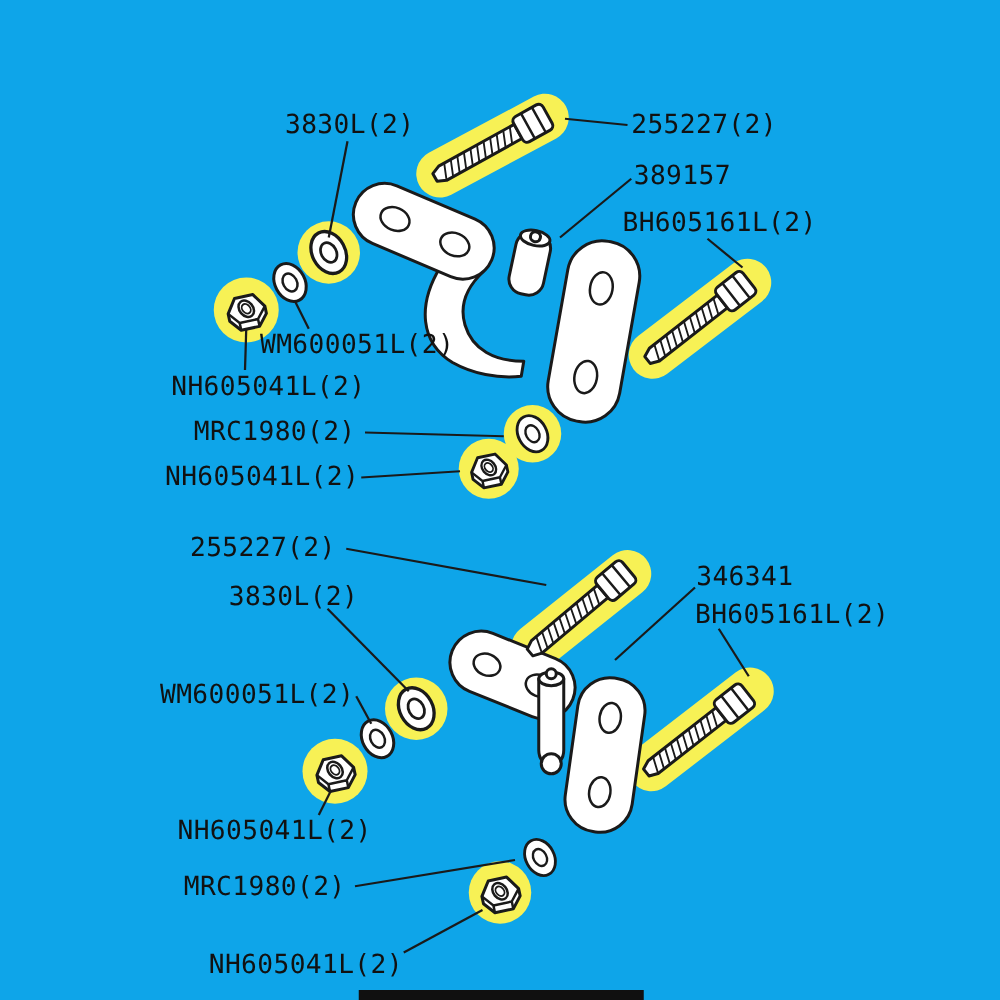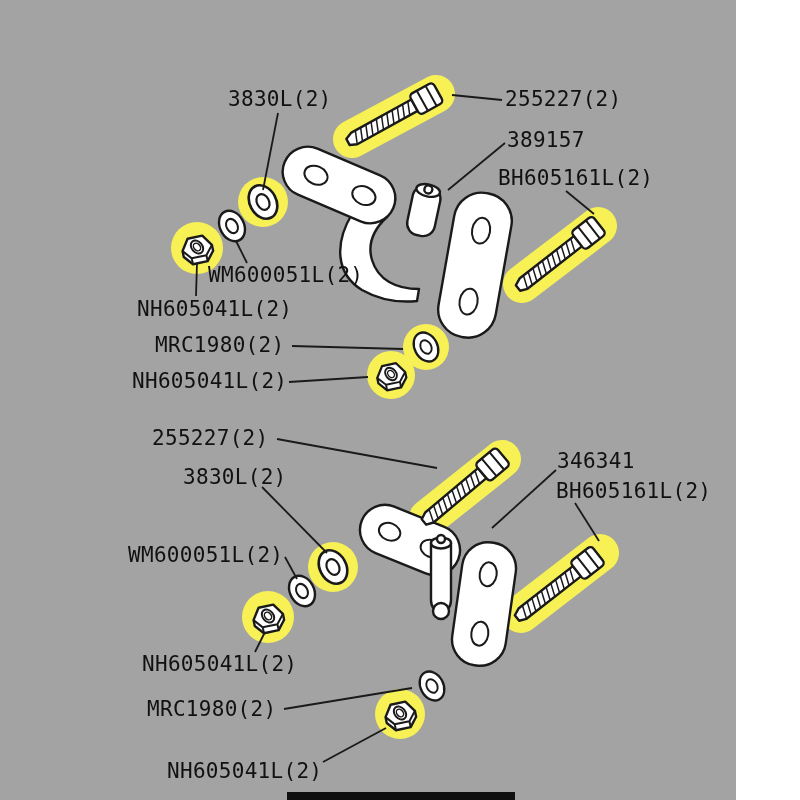--- a/index.html
+++ b/index.html
@@ -1,19 +1,19 @@
 <!DOCTYPE html>
 <html style="--highlight: #f7f155; --line: #1a1a1a;"><head>
 <meta charset="utf-8">
 <style>
   :root { --highlight:#f7f155; --line:#1a1a1a; }
   * { margin:0; padding:0; box-sizing:border-box; }
   html,body { width:800px; height:800px; }
   body { background:#ffffff; font-family:"DejaVu Sans Mono", monospace; overflow:hidden; }
-  .stage { position:relative; width:736px; height:800px; background:#a3a3a3; }
+  .stage { position:relative; width:800px; height:800px; background:#0ea5e9; }
   svg.diagram { position:absolute; left:0; top:0; }
   .label { position:absolute; font-size:21px; line-height:23px; color:#111;
            white-space:nowrap; letter-spacing:0.3px; }
   
   .hl     { fill:var(--highlight); stroke:none; }
   .hlline { stroke:var(--highlight); stroke-width:38; stroke-linecap:round; fill:none; }
   .part   { fill:#ffffff; stroke:var(--line); stroke-width:2.4; stroke-linejoin:round; }
   .hole   { fill:#ffffff; stroke:var(--line); stroke-width:2; }
   .ln     { fill:none; stroke:var(--line); stroke-width:2; stroke-linejoin:round; }
   .thin   { fill:none; stroke:var(--line); stroke-width:1.5; }

